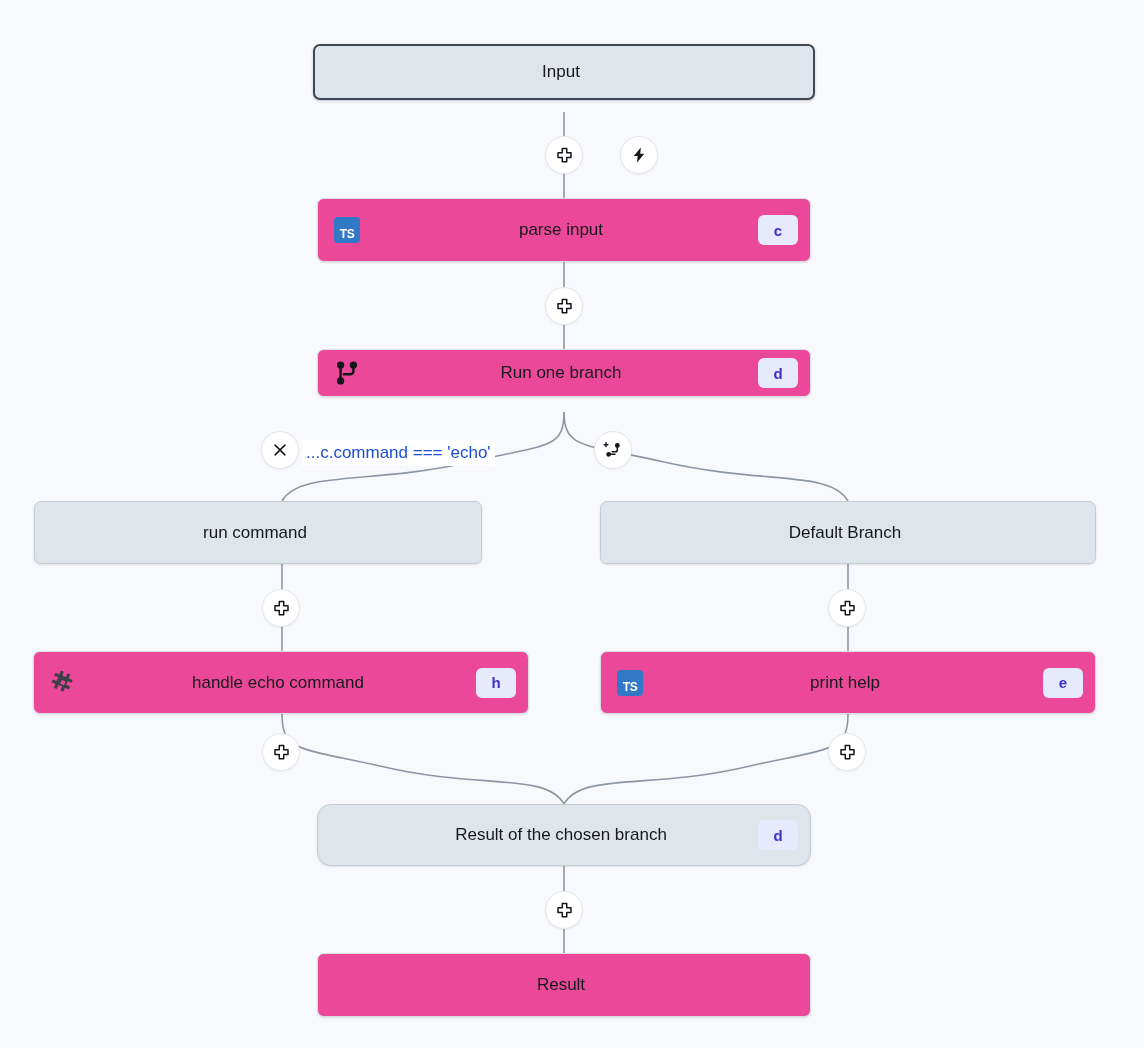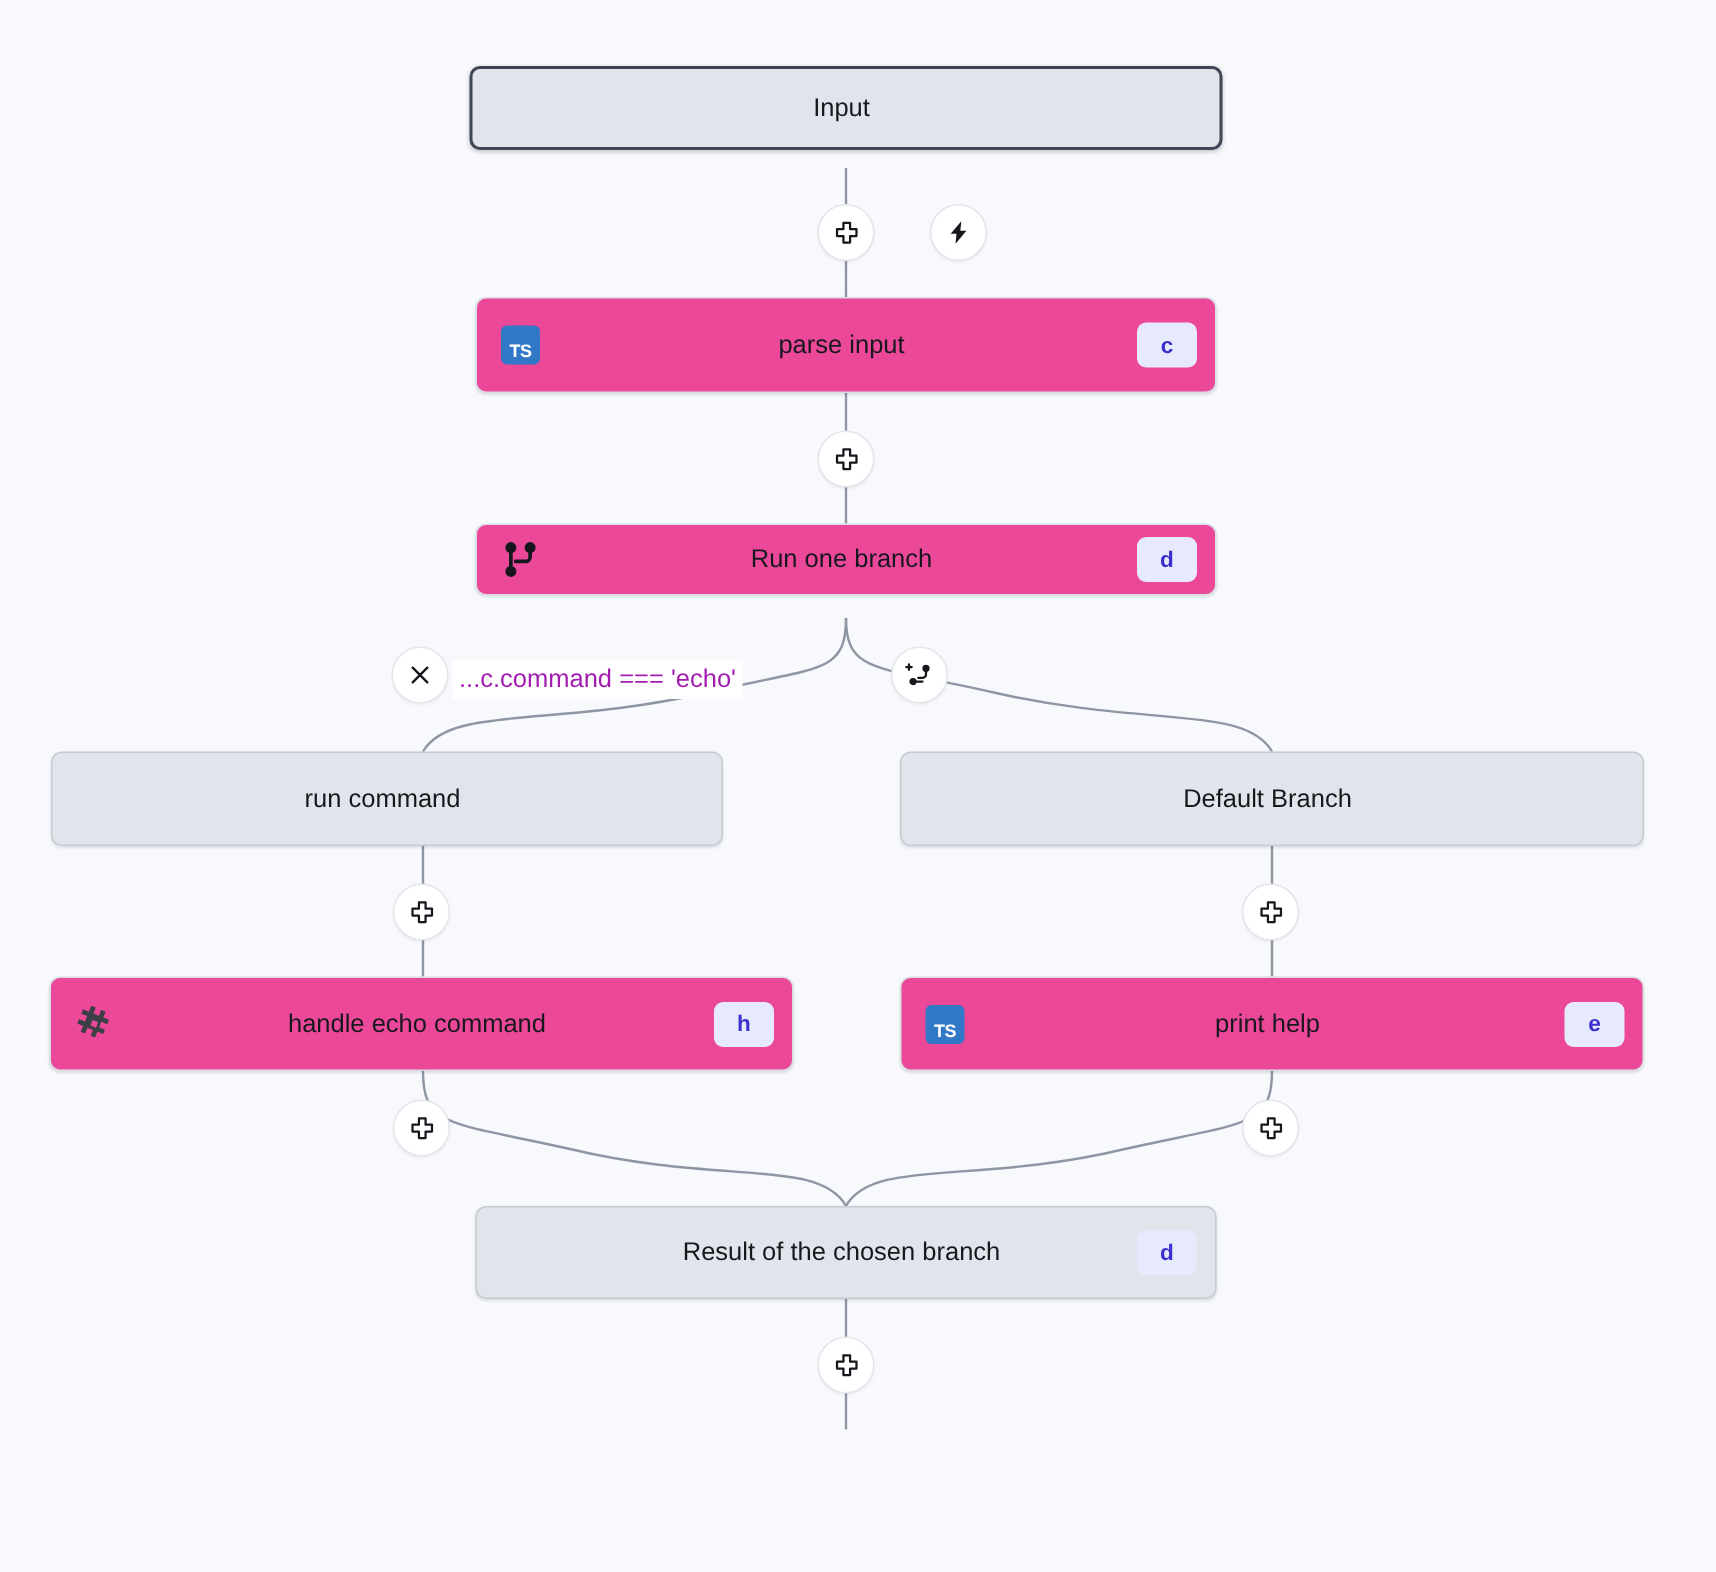--- a/index.html
+++ b/index.html
@@ -125,21 +125,21 @@
     display: flex;
     align-items: center;
     justify-content: center;
     box-shadow: 0 1px 2px rgba(15, 23, 42, 0.06);
   }
 
   
   .cond-label {
     position: absolute;
     background: #ffffff;
-    color: #a21caf;
+    color: #1d4ed8;
     font-size: 17px;
     white-space: nowrap;
     padding: 2px 4px;
     line-height: 22px;
   }
 </style>
 </head>
 <body>
 
 <div id="canvas">
@@ -282,26 +282,31 @@
     <svg width="19" height="19" viewBox="0 0 24 24">
       <path d="M9.2 3.2h5.6v5.4h5.4v5.8h-5.4v5.4H9.2v-5.4H3.8V8.6h5.4z" fill="#ffffff" stroke="#15171c" stroke-width="1.9" stroke-linejoin="round"></path>
     </svg>
   </div>
   <div class="circle-btn" style="left:828px; top:733px;">
     <svg width="19" height="19" viewBox="0 0 24 24">
       <path d="M9.2 3.2h5.6v5.4h5.4v5.8h-5.4v5.4H9.2v-5.4H3.8V8.6h5.4z" fill="#ffffff" stroke="#15171c" stroke-width="1.9" stroke-linejoin="round"></path>
     </svg>
   </div>
 
-  <div class="node io" style="left:317px; top:804px; width:494px; height:62px;">
+  <div class="node io" style="left:317px; top:804px; width:494px; height:62px;border-radius:14px;">
     <span class="spacer"></span>
     <span class="label">Result of the chosen branch</span>
     <span class="badge">d</span>
   </div>
 
   <div class="circle-btn" style="left:545px; top:891px;">
     <svg width="19" height="19" viewBox="0 0 24 24">
       <path d="M9.2 3.2h5.6v5.4h5.4v5.8h-5.4v5.4H9.2v-5.4H3.8V8.6h5.4z" fill="#ffffff" stroke="#15171c" stroke-width="1.9" stroke-linejoin="round"></path>
     </svg>
   </div>
 
+  <div class="node step" style="left:317px; top:953px; width:494px; height:64px;">
+    <span class="spacer"></span>
+    <span class="label">Result</span>
+    <span class="spacer-right"></span>
+  </div>
 
 </div>
 
 </body></html>

